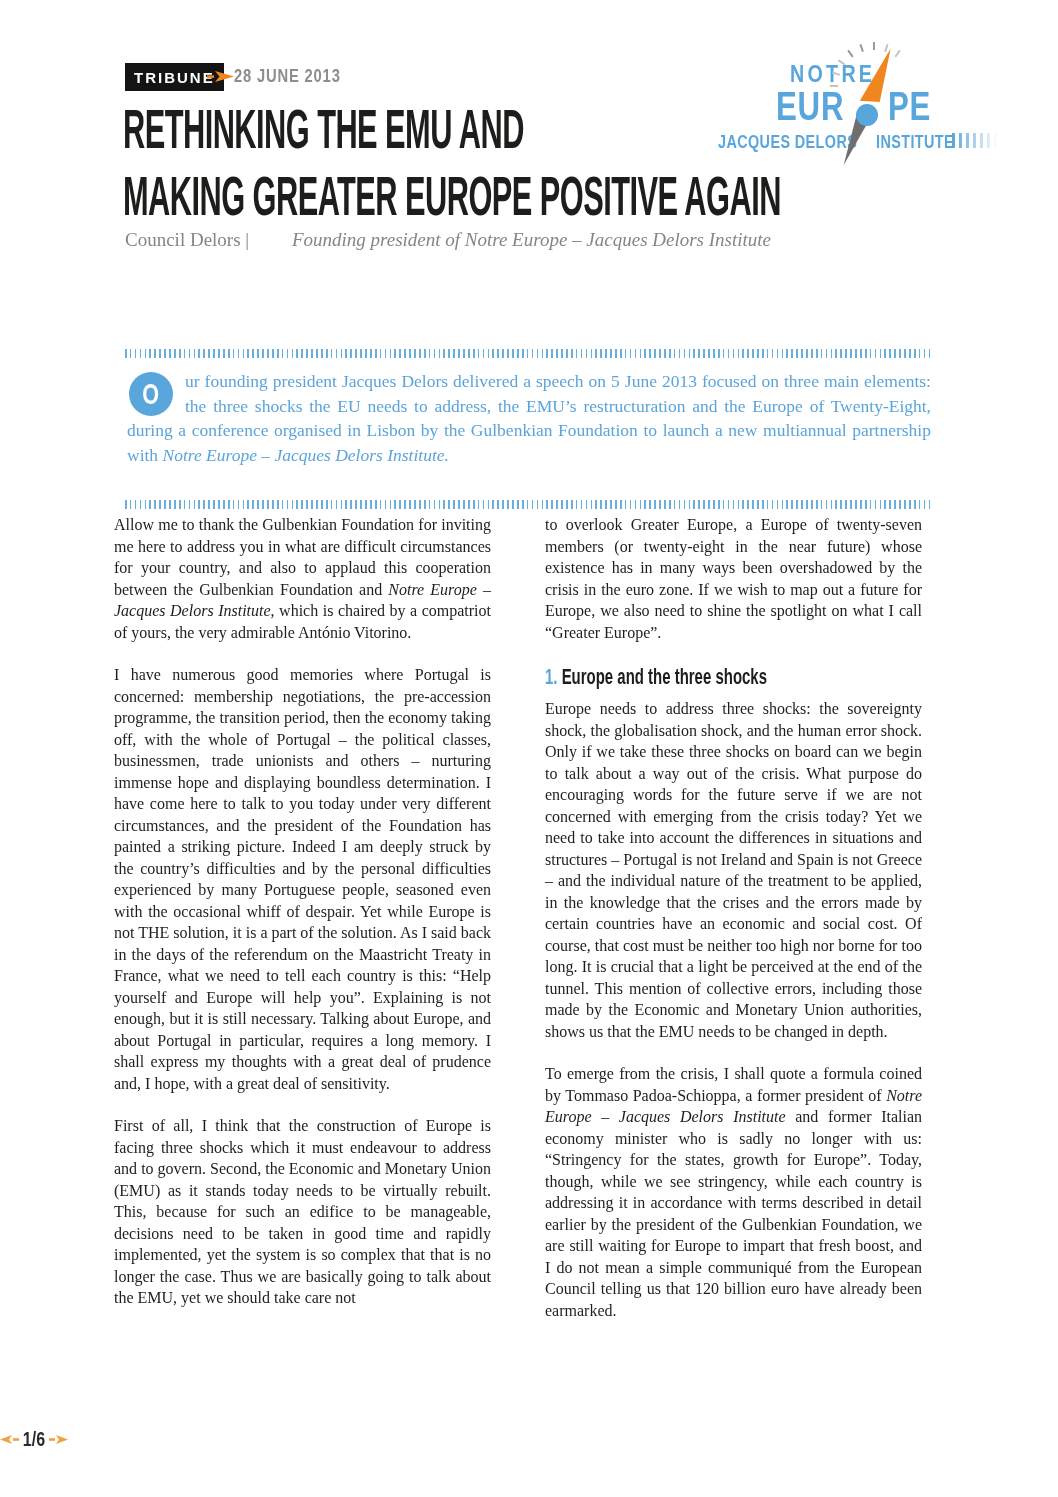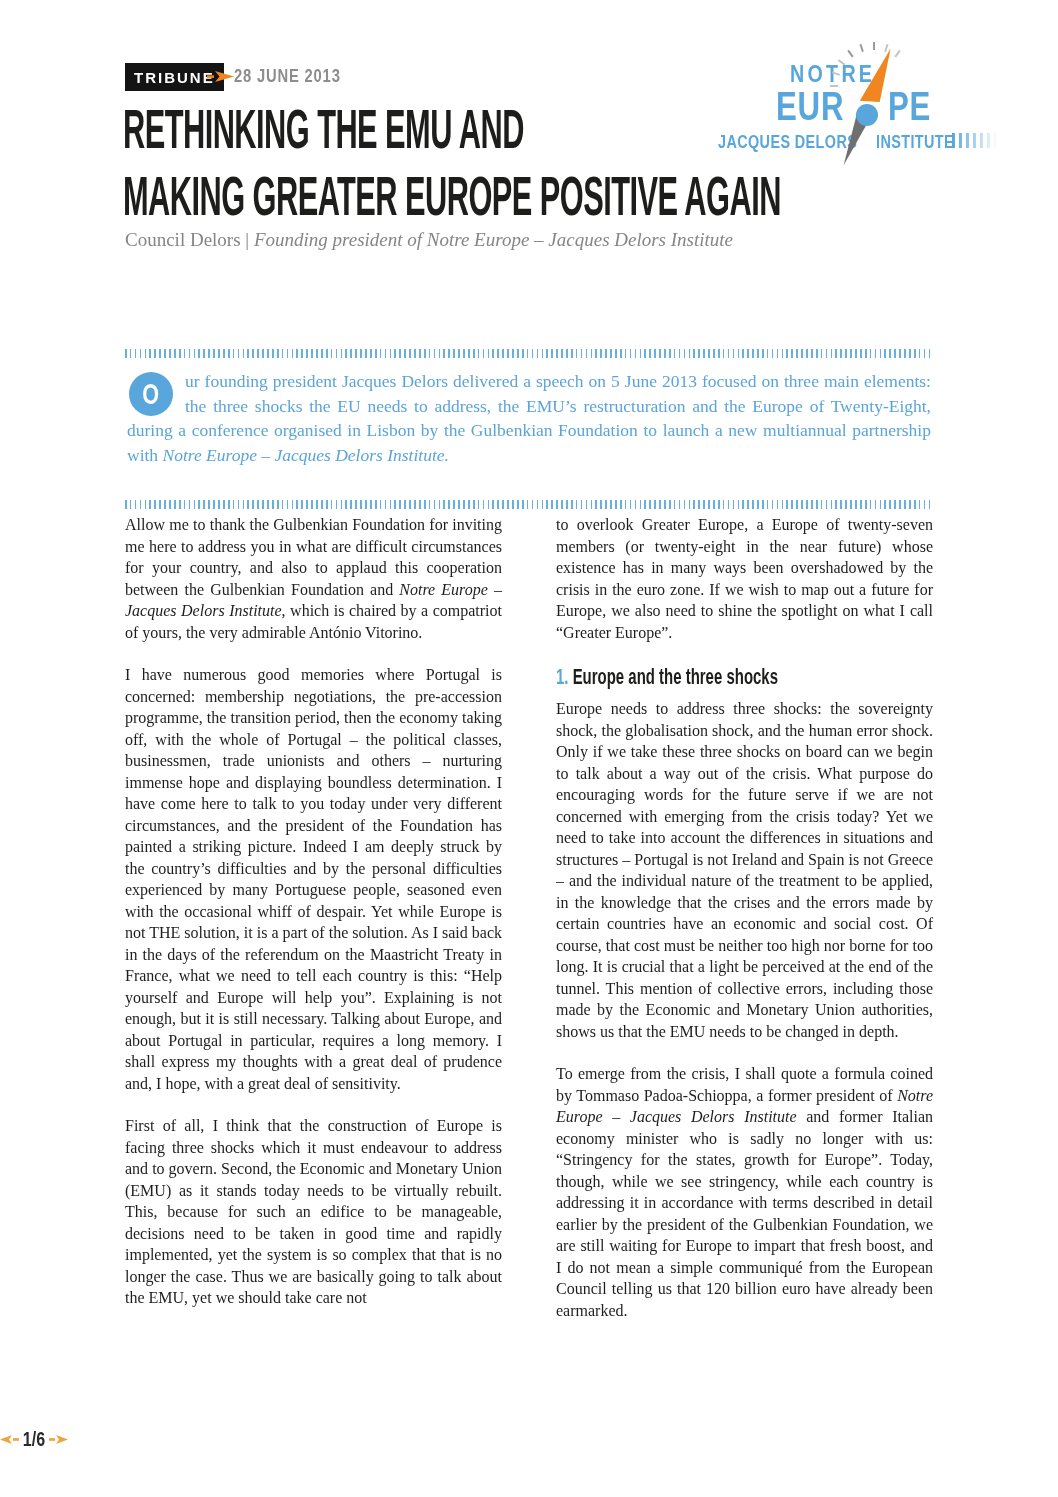--- a/index.html
+++ b/index.html
@@ -14,21 +14,21 @@
   .pubdate{font-family:"Liberation Sans",sans-serif;font-weight:bold;font-size:18px;
            color:#8d8d8d;letter-spacing:1px;transform:scaleX(.82);transform-origin:left center;white-space:nowrap;}
 
   .title{position:absolute;left:123px;color:#1d1d1b;font-family:"Liberation Sans",sans-serif;
          font-weight:bold;font-size:56px;letter-spacing:-1px;white-space:nowrap;
          transform:scaleX(.55);transform-origin:left top;}
   .t1{top:96px;} .t2{top:163px;}
 
   .author{position:absolute;left:125px;top:229px;font-size:19px;color:#858585;}
   .author .aname{font-style:normal;}
-  .author .arole{font-style:italic;}
+  .author .arole{font-style:italic;margin-left:38px;}
 
   
   .logo{position:absolute;left:700px;top:40px;width:300px;height:132px;}
   .l-notre{position:absolute;left:90px;top:20px;color:#58a6dc;font-family:"Liberation Sans",sans-serif;
            font-weight:bold;font-size:24px;letter-spacing:4px;transform:scaleX(.82);transform-origin:left top;white-space:nowrap;}
   .l-europe{position:absolute;left:76px;top:44px;color:#58a6dc;font-family:"Liberation Sans",sans-serif;
             font-weight:bold;font-size:40px;letter-spacing:1px;transform:scaleX(.78);transform-origin:left top;white-space:nowrap;}
   .l-europe .ospace{display:inline-block;width:56px;}
   .l-dot{position:absolute;left:156px;top:64px;width:22px;height:22px;border-radius:50%;
          background:#58a6dc;z-index:3;}
@@ -45,21 +45,21 @@
   .tickline{height:9px;background:repeating-linear-gradient(to right,#6aaede 0,#6aaede 1.6px,transparent 1.6px,transparent 4.9px);}
   .tickbottom{position:absolute;left:0;right:0;bottom:0;}
   .intro-text{margin:11px 2px 0;height:126px;overflow:hidden;color:#5ba4d9;font-size:17.5px;
               line-height:24.5px;text-align:justify;}
   .dropcap{float:left;width:44px;height:44px;border-radius:50%;background:#58a6dc;color:#fff;
            font-family:"Liberation Sans",sans-serif;font-weight:bold;font-size:30px;
            display:flex;align-items:center;justify-content:center;margin:3px 12px 2px 2px;}
   .dropcap span{display:inline-block;transform:scaleX(.72);}
 
   
-  .cols{position:absolute;left:125px;top:514px;width:808px;height:916px;overflow:hidden;
+  .cols{position:absolute;left:114px;top:514px;width:808px;height:916px;overflow:hidden;
         display:flex;gap:54px;}
   .col{width:387px;}
   .body-p{margin:0 0 21px;font-size:16px;line-height:21.5px;text-align:justify;color:#1e1e1e;}
   .body-p em{font-style:italic;color:inherit;}
   .sec-heading{margin:3px 0 8px;}
   .sh-inner{display:inline-block;transform:scaleX(.68);transform-origin:left center;white-space:nowrap;
             font-family:"Liberation Sans",sans-serif;font-weight:bold;font-size:22px;}
   .sh-num{color:#58a6dc;} .sh-txt{color:#1d1d1b;}
 
   

